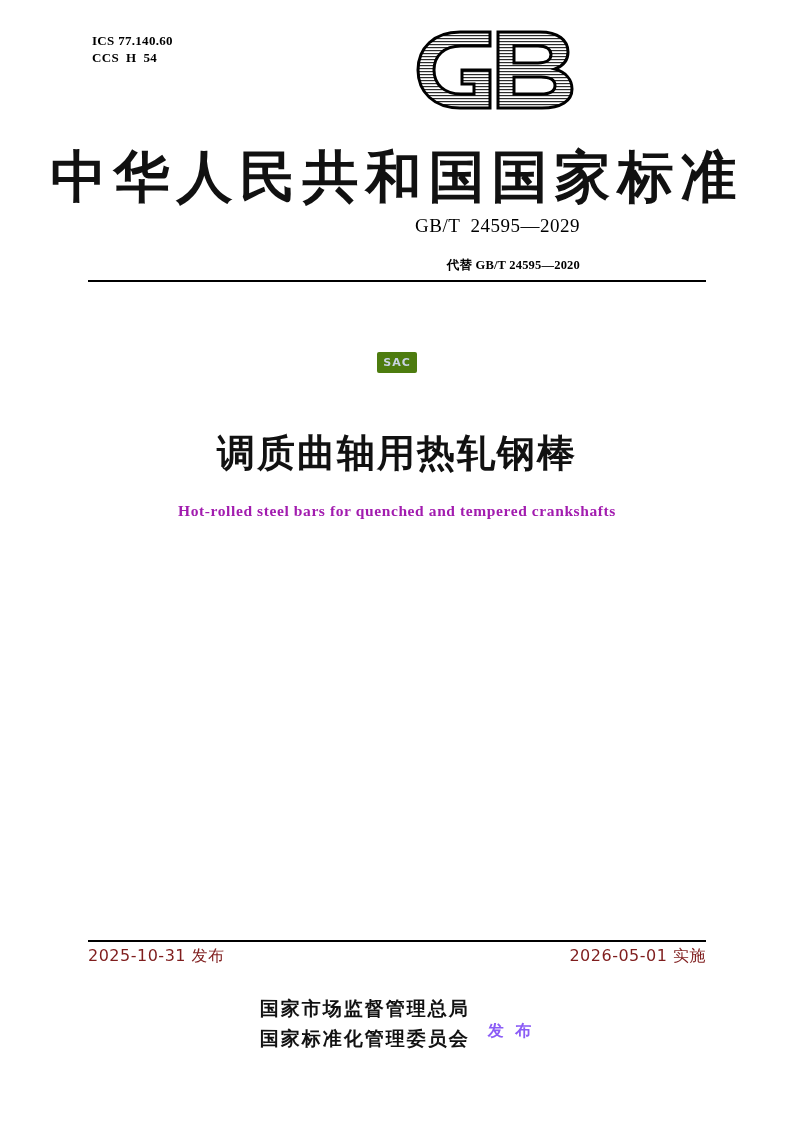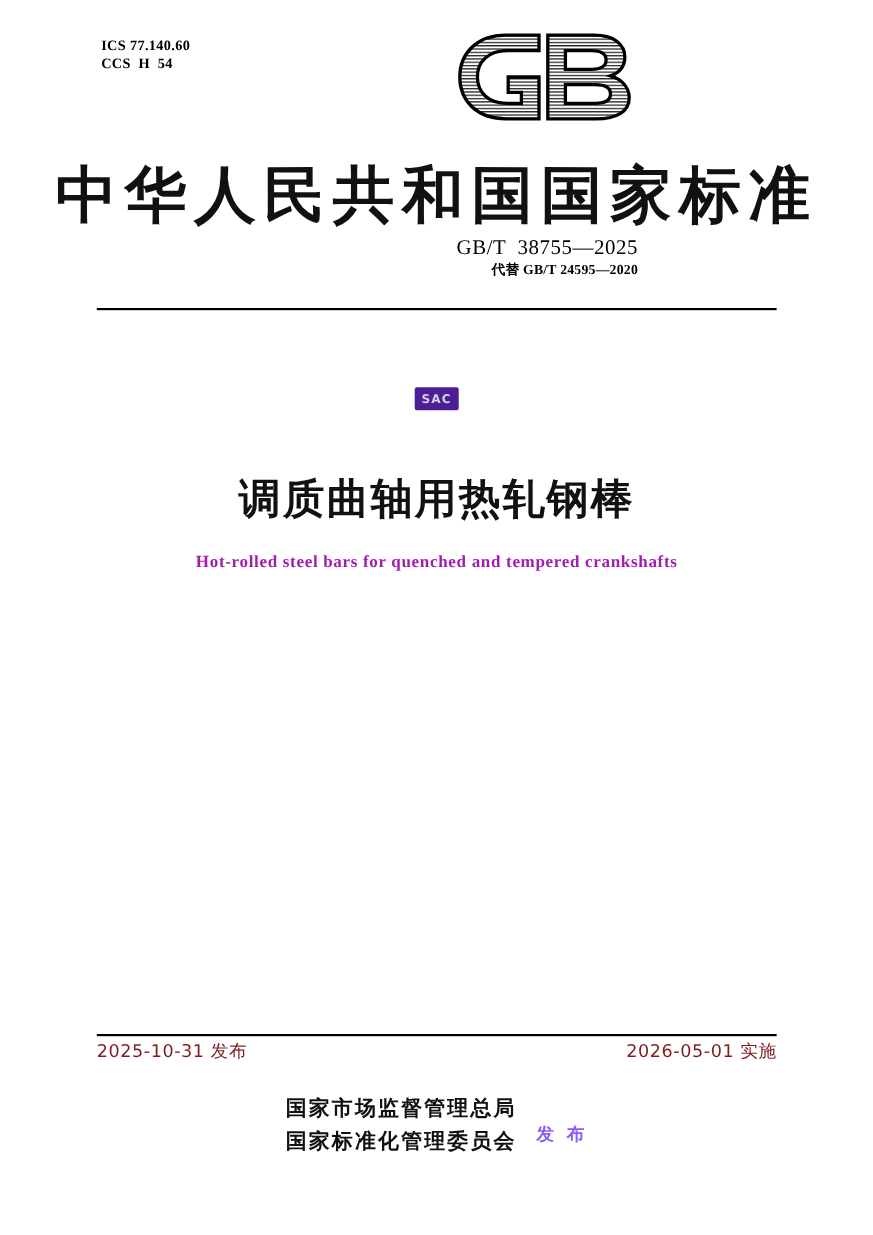--- a/index.html
+++ b/index.html
@@ -66,21 +66,21 @@
     top: 215px;
     text-align: right;
     font-family: "Liberation Serif", serif;
   }
   .std-no .main {
     font-size: 19px;
     letter-spacing: 0.5px;
     white-space: pre;
   }
   .std-no .replace {
-    margin-top: 0;
+    margin-top: 20px;
     font-size: 12.5px;
     font-weight: bold;
     letter-spacing: 0.2px;
     white-space: pre;
   }
 
   
   .rule-top {
     position: absolute;
     left: 88px;
@@ -107,21 +107,21 @@
     text-align: center;
     font-family: "DejaVu Sans", sans-serif;
     font-size: 11px;
     font-weight: bold;
     letter-spacing: 1px;
     color: #c9d4e4;
   }
   .sac-mark span {
     display: inline-block;
     padding: 4px 6px;
-    background: #4c1d95;
+    background: #4d7c0f;
     border-radius: 2px;
   }
 
   
   .doc-title-cn {
     position: absolute;
     left: 0;
     top: 428px;
     width: 794px;
     text-align: center;
@@ -214,21 +214,21 @@
         <path d="M86 6 L128 6 C146 6 156 14 156 26 C156 34 151 40 143 43 C153 46 160 53 160 63 C160 75 149 82 130 82 L86 82 Z
                  M102 20 L102 37 L126 37 C134 37 139 34 139 28.5 C139 23 134 20 126 20 Z
                  M102 51 L102 68 L129 68 C138 68 143 65 143 59.5 C143 54 138 51 129 51 Z" fill="url(#hatch)" stroke="#000" stroke-width="3" fill-rule="evenodd"></path>
       </g>
     </svg>
   </div>
 
   <div class="cn-title">中华人民共和国国家标准</div>
 
   <div class="std-no">
-    <div class="main">GB/T  38755—2025</div>
+    <div class="main">GB/T  24595—2029</div>
     <div class="replace">代替 GB/T 24595—2020</div>
   </div>
 
   <div class="rule-top"></div>
 
   <div class="sac-mark">
     <span>SAC</span>
   </div>
 
   <div class="doc-title-cn">调质曲轴用热轧钢棒</div>

